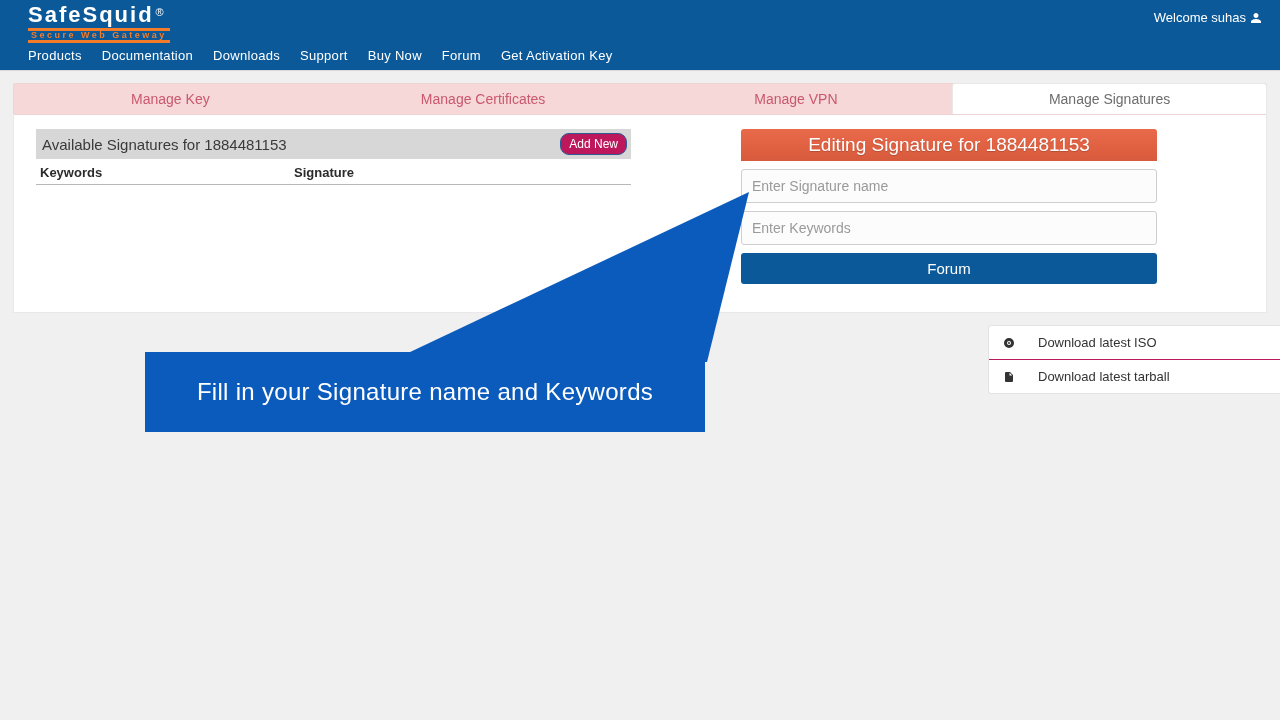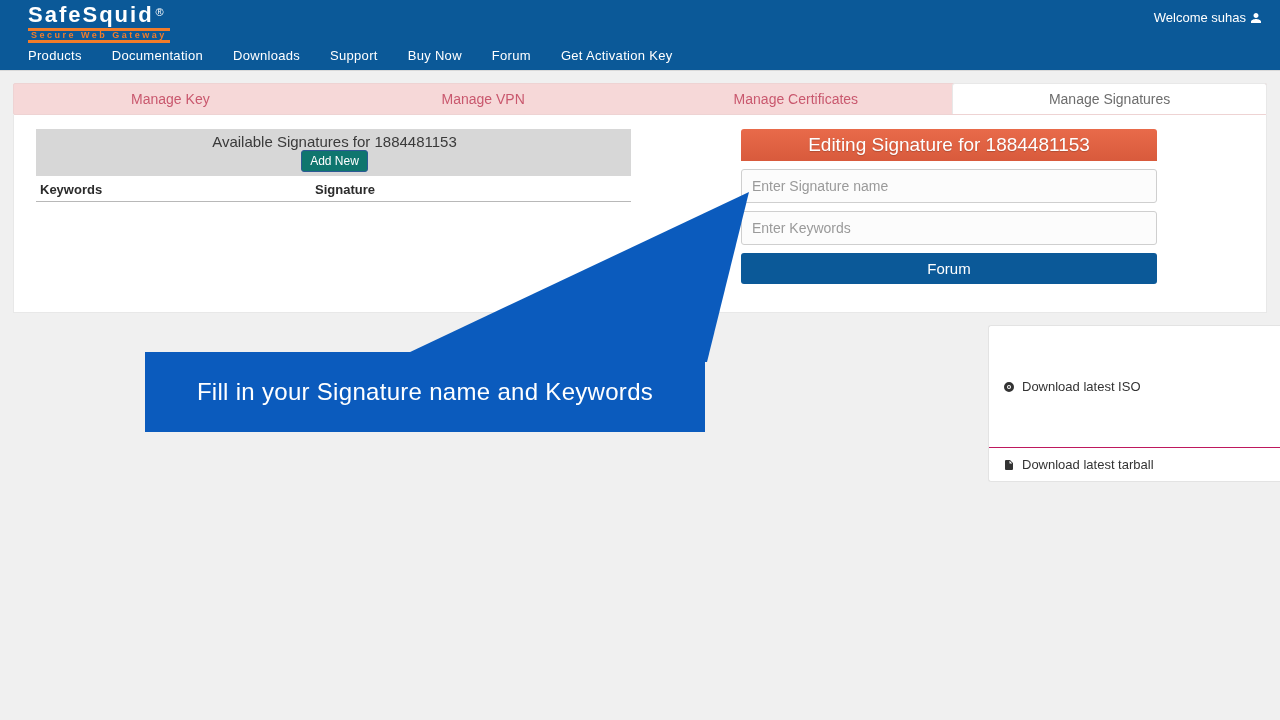--- a/index.html
+++ b/index.html
@@ -10,48 +10,48 @@
   .topbar { background: #0b5998; height: 40px; display: flex; align-items: flex-start; padding: 0 18px 0 28px; position: relative; }
   .logo { display: flex; flex-direction: column; line-height: 1; color: #fff; margin-top: 4px; }
   .logo-main { font-size: 22px; font-weight: 600; letter-spacing: 2px; }
   .logo-r { font-size: 11px; vertical-align: super; margin-left: 2px; }
   .logo-sub-wrap { display:flex; align-items:center; margin-top:2px; }
   .logo-sub { background:#0b5998; color:#f27c2a; font-size:9px; letter-spacing:2.5px; padding:0 3px; border-top:3px solid #f27c2a; border-bottom:3px solid #f27c2a; font-weight:600;}
   .welcome { margin-left:auto; color:#fff; font-size:13px; display:flex; align-items:center; gap:4px; margin-top:10px;}
   .welcome svg { width:12px; height:12px; fill:#fff; }
 
   
-  .nav { background:#0b5998; height:31px; border-bottom:1px solid #d9d9d9; display:flex; align-items:center; padding-left:28px; gap:30px; }
+  .nav { background:#0b5998; height:31px; border-bottom:1px solid #d9d9d9; display:flex; align-items:center; padding-left:28px; gap:20px; }
   .nav a { color:#fff; font-size:13px; text-decoration:none; letter-spacing:0.3px; }
 
   
   .page { padding: 12px 13px 0 13px; }
   .tabs-wrap { background:#f6d8d8; border:1px solid #eed3d3; border-radius:2px; display:flex; height:32px; }
   .tab { flex:1; display:flex; align-items:center; justify-content:center; font-size:14px; color:#c9586e; cursor:pointer; }
   .tab.active { background:#fff; color:#6d6d6d; border-top-left-radius:3px; border-top-right-radius:3px; margin-top:-1px; margin-right:-1px; border:1px solid #e8e8e8; border-bottom:none;}
   
   
   .body-area { background:#fff; border:1px solid #e8e8e8; border-top:none; padding:14px 22px 28px 22px; display:flex; gap:110px; min-height:170px;}
   .left-col { width:595px; }
   .right-col { width:416px; }
 
-  .avail-header { background:#d7d7d7; display:flex; align-items:center; justify-content:space-between; padding:4px 4px 4px 6px; font-size:15px; color:#3a3a3a;flex-direction:column; }
-  .add-new-btn { background:#0f766e; color:#fff; border:1px solid #2d5a94; font-size:12px; padding:3px 8px; border-radius:3px; cursor:pointer; }
+  .avail-header { background:#d7d7d7; display:flex; align-items:center; justify-content:space-between; padding:4px 4px 4px 6px; font-size:15px; color:#3a3a3a; }
+  .add-new-btn { background:#be185d; color:#fff; border:1px solid #2d5a94; font-size:12px; padding:3px 8px; border-radius:9px; cursor:pointer; }
   .sig-table-head { display:flex; border-bottom:1px solid #b8b8b8; padding:6px 4px 4px 4px; font-size:13px; font-weight:700; color:#2b2b2b;}
-  .col-keywords { width:275px; }
+  .col-keywords { width:254px; }
   .col-signature { flex:1; }
 
   .editing-banner { background:linear-gradient(#e86a4a,#d85a3c); color:#fff; text-align:center; padding:5px 0; font-size:19px; border-radius:3px 3px 0 0; text-shadow:0 1px 1px rgba(0,0,0,.2); }
   .form-input { width:100%; border:1px solid #cfcfcf; background:#fcfcfc; padding:8px 10px; font-size:14px; color:#555; border-radius:3px; margin-top:8px; }
   .form-input::placeholder { color:#9a9a9a; }
   .submit-btn { width:100%; background:#0b5998; color:#fff; border:none; padding:7px 0; font-size:15px; margin-top:8px; border-radius:3px; cursor:pointer; }
 
   
   .download-box { position:absolute; right:0; top:325px; width:292px; background:#fff; border:1px solid #e3e3e3; border-right:none; border-radius:3px 0 0 3px; }
-  .download-item { display:flex; align-items:center; gap:7px; padding:9px 14px; font-size:13px; color:#333; cursor:pointer;margin-top:44px; }
+  .download-item { display:flex; align-items:center; gap:23px; padding:9px 14px; font-size:13px; color:#333; cursor:pointer; }
   .download-item + .download-item { border-top:1px solid #be185d; }
   .download-item svg { width:12px; height:12px; fill:#333; }
 
   
   .callout { position:absolute; left:145px; top:352px; width:560px; height:80px; background:#0b5bbd; color:#fff; font-size:24px; display:flex; align-items:center; justify-content:center; letter-spacing:0.3px; }
   
   .pointer { position:absolute; left:389px; top:192px; width:360px; height:170px; }
   .pointer svg { width:100%; height:100%; display:block; }
 </style>
 </head>
@@ -80,22 +80,22 @@
   <a>Downloads</a>
   <a>Support</a>
   <a>Buy Now</a>
   <a>Forum</a>
   <a>Get Activation Key</a>
 </div>
 
 <div class="page">
   <div class="tabs-wrap">
     <div class="tab">Manage Key</div>
+    <div class="tab">Manage Certificates</div>
     <div class="tab">Manage VPN</div>
-    <div class="tab">Manage Certificates</div>
     <div class="tab active">Manage Signatures</div>
   </div>
 
   <div class="body-area">
 
     <div class="left-col">
       <div class="avail-header">
         <span>Available Signatures for 1884481153</span>
         <button class="add-new-btn">Add New</button>
       </div>

